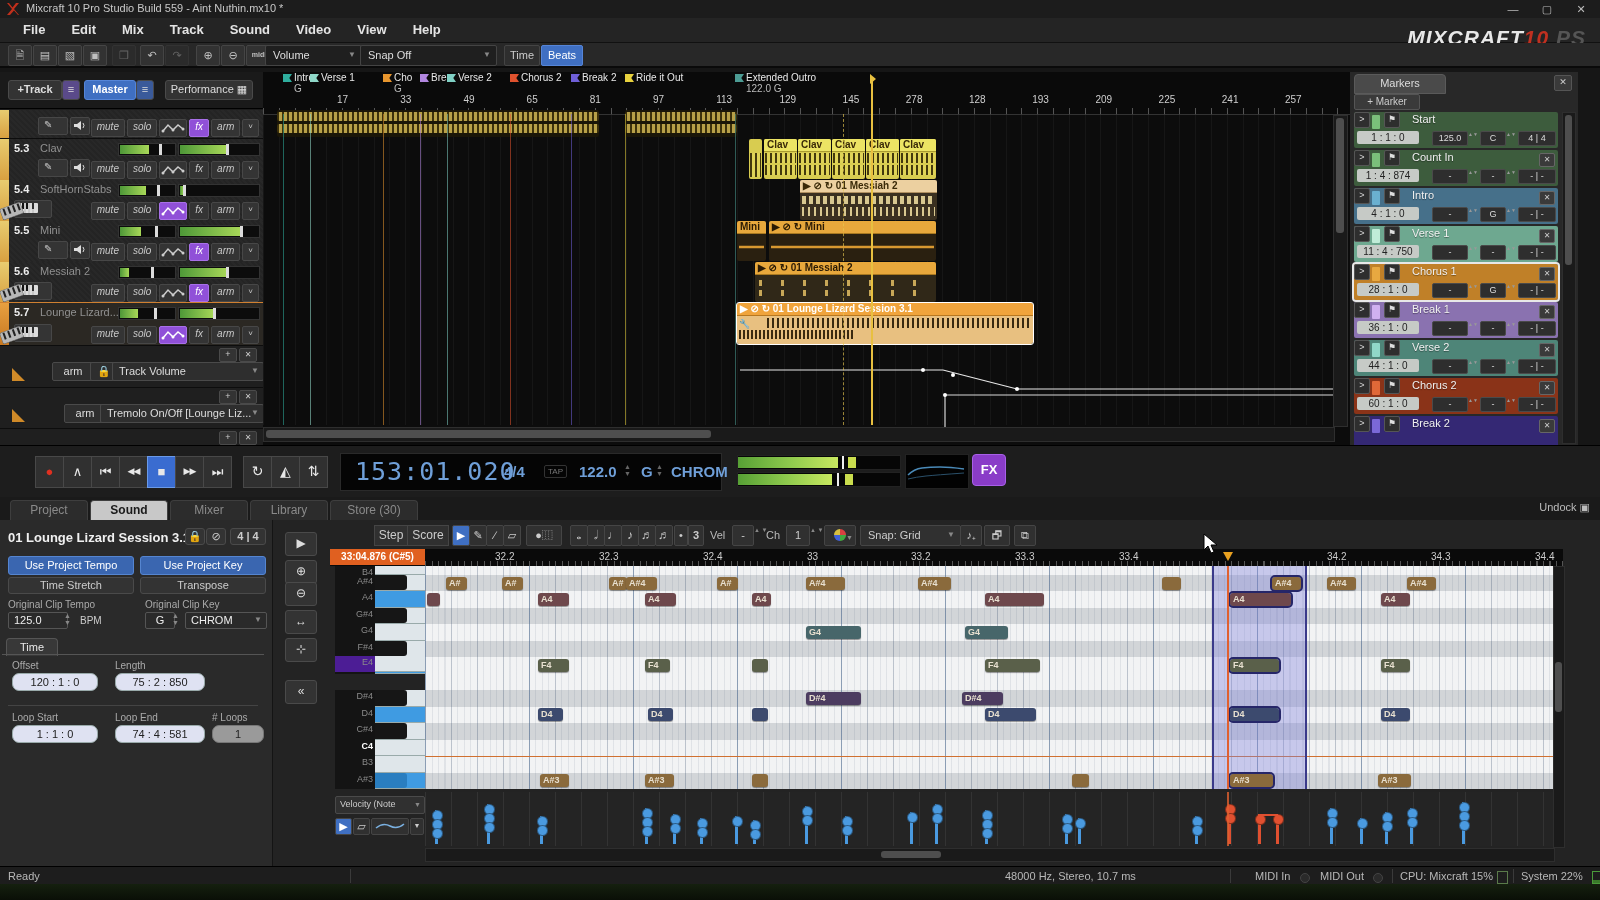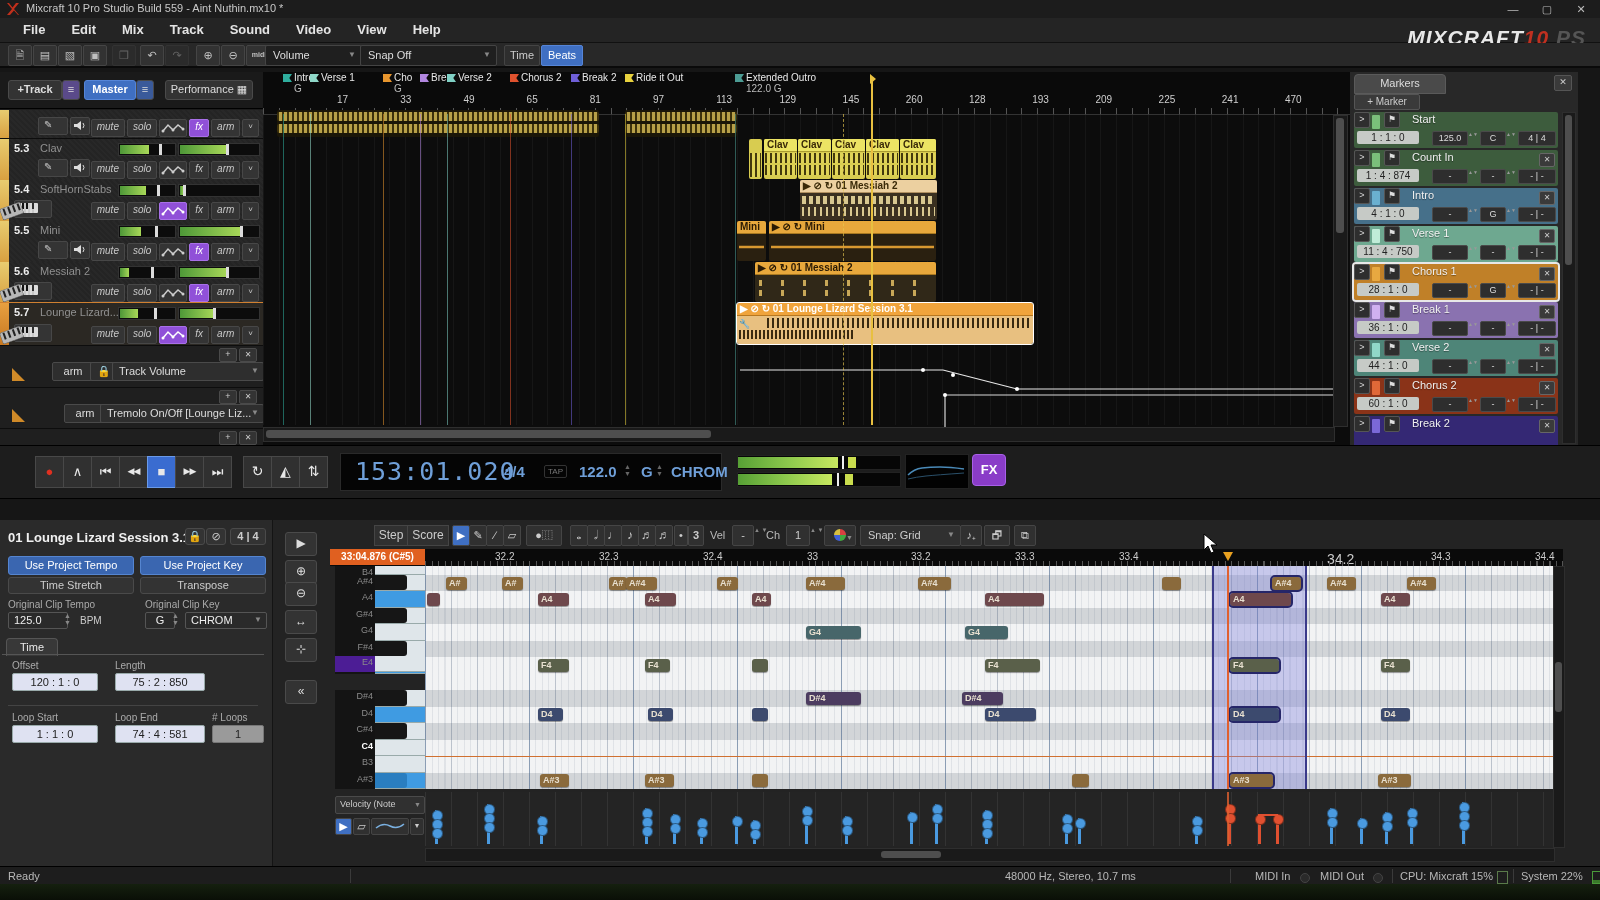--- a/index.html
+++ b/index.html
@@ -63,21 +63,21 @@
   .tabbar{position:absolute;left:0;top:497px;width:1600px;height:23px;background:#1a1a1a;border-bottom:1px solid #6a4a22;}
   .tab{position:absolute;top:3px;height:20px;background:#2c2c2c;border:1px solid #3e3e3e;border-bottom:none;border-radius:4px 4px 0 0;color:#8a8a8a;font-size:12px;text-align:center;line-height:19px;}
   .tab.on{background:#c8c8c8;color:#1a1a1a;font-weight:bold;}
   
   .bottom{position:absolute;left:0;top:520px;width:1600px;height:346px;background:#232323;}
   .props{position:absolute;left:0;top:0;width:272px;height:346px;background:#2a2a2a;border-right:1px solid #141414;}
   .bluebtn{position:absolute;height:17px;background:#3a66b0;border:1px solid #5585d0;border-radius:3px;color:#fff;font-size:11px;text-align:center;line-height:16px;}
   .drkbtn{position:absolute;height:15px;background:#333;border:1px solid #4a4a4a;border-radius:3px;color:#ccc;font-size:11px;text-align:center;line-height:14px;}
   .plbl{position:absolute;font-size:10px;color:#aaa;}
   .pfield{position:absolute;height:15px;background:#2a2a2a;border:1px solid #555;border-radius:2px;color:#eee;font-size:11px;line-height:14px;padding:0 5px;}
-  .timefield{position:absolute;height:16px;background:#dfe2f2;border:1px solid #9aa;border-radius:2px;color:#222;font-size:11px;text-align:center;line-height:16px;}
+  .timefield{position:absolute;height:16px;background:#dfe2f2;border:1px solid #9aa;border-radius:7px;color:#222;font-size:11px;text-align:center;line-height:16px;}
   .vtool{position:absolute;left:285px;width:30px;height:22px;background:#333;border:1px solid #4a4a4a;border-radius:3px;color:#ddd;font-size:12px;text-align:center;line-height:21px;}
   
   .editor{position:absolute;left:330px;top:0;width:1243px;height:346px;}
   .prtab{position:absolute;top:5px;height:19px;background:#303030;border:1px solid #454545;color:#ccc;font-size:12px;text-align:center;line-height:18px;}
   .prtab.on{background:#3f6fc2;color:#fff;}
   .prbtn{position:absolute;top:5px;height:19px;background:#303030;border:1px solid #454545;border-radius:2px;color:#ccc;font-size:11px;text-align:center;line-height:18px;}
   .prbtn.on{background:#3f6fc2;color:#fff;}
   .keyrow{position:absolute;left:5px;width:90px;}
   .klbl{position:absolute;right:52px;top:1px;font-size:9px;color:#8a8a8a;}
   .note{position:absolute;height:13px;border-radius:3px;color:#e8e0d0;font-size:9px;font-weight:bold;line-height:13px;padding-left:3px;box-shadow:0 1px 1px rgba(0,0,0,.4);}
@@ -421,27 +421,27 @@
     <div id="tl" style="position:absolute;left:0;top:0;width:1087px;height:42px;background:#0a0a0a;border-bottom:1px solid #333;">
         <div class="ruler-num" style="left: 74px;">17</div>
         <div class="ruler-num" style="left: 137.2px;">33</div>
         <div class="ruler-num" style="left: 200.4px;">49</div>
         <div class="ruler-num" style="left: 263.6px;">65</div>
         <div class="ruler-num" style="left: 326.8px;">81</div>
         <div class="ruler-num" style="left: 390px;">97</div>
         <div class="ruler-num" style="left: 453.2px;">113</div>
         <div class="ruler-num" style="left: 516.4px;">129</div>
         <div class="ruler-num" style="left: 579.6px;">145</div>
-        <div class="ruler-num" style="left: 642.8px;">260</div>
+        <div class="ruler-num" style="left: 642.8px;">278</div>
         <div class="ruler-num" style="left: 706px;">128</div>
         <div class="ruler-num" style="left: 769.2px;">193</div>
         <div class="ruler-num" style="left: 832.4px;">209</div>
         <div class="ruler-num" style="left: 895.6px;">225</div>
         <div class="ruler-num" style="left: 958.8px;">241</div>
-        <div class="ruler-num" style="left: 1022px;">470</div>
+        <div class="ruler-num" style="left: 1022px;">257</div>
         <div style="position: absolute; left: 0px; bottom: 0px; width: 1087px; height: 6px; background: repeating-linear-gradient(90deg, rgb(85, 85, 85) 0px, rgb(85, 85, 85) 1px, transparent 1px, transparent 15.8px);"></div>
         <div style="position: absolute; left: 20px; top: 2px;">
           <div style="position: absolute; left: 0px; top: 0px; width: 9px; height: 8px; background: rgb(47, 174, 158); clip-path: polygon(0px 0px, 100% 0px, 70% 50%, 100% 100%, 0px 100%);"></div>
           <div class="flaglbl" style="left: 11px; top: -2px;">Intro</div>
           <div class="flaglbl" style="left: 11px; top: 9px; color: rgb(187, 187, 187);">G</div>
         </div>
         <div style="position: absolute; left: 47px; top: 2px;">
           <div style="position: absolute; left: 0px; top: 0px; width: 9px; height: 8px; background: rgb(143, 216, 200); clip-path: polygon(0px 0px, 100% 0px, 70% 50%, 100% 100%, 0px 100%);"></div>
           <div class="flaglbl" style="left: 11px; top: -2px;">Verse 1</div>
         </div>
@@ -736,20 +736,30 @@
       </div>
     <div style="position:absolute;left:905px;top:8px;width:62px;height:33px;background:#020202;border:1px solid #222;">
       <svg width="62" height="33">
           <path d="M2 20 Q 8 14 16 13 T 34 12 T 58 14" stroke="#4a8ab8" fill="none" stroke-width="1.5"></path>
           <path d="M2 24 Q 10 22 20 21 T 58 18" stroke="#2a506a" fill="none" stroke-width="1"></path>
         </svg>
     </div>
     <div style="position:absolute;left:972px;top:8px;width:32px;height:30px;background:#8a3cc8;border:1px solid #a860e8;border-radius:4px;color:#fff;font-weight:bold;font-size:13px;text-align:center;line-height:29px;">FX</div>
   </div>
 
+  <div class="tabbar">
+    <div id="tabs">
+        <div class="tab" style="left: 10px; width: 76px;">Project</div>
+        <div class="tab on" style="left: 90px; width: 76px;">Sound</div>
+        <div class="tab" style="left: 170px; width: 76px;">Mixer</div>
+        <div class="tab" style="left: 250px; width: 76px;">Library</div>
+        <div class="tab" style="left: 330px; width: 86px;">Store (30)</div>
+      </div>
+    <div style="position:absolute;right:10px;top:4px;font-size:11px;color:#bbb;"><span>Undock</span> ▣</div>
+  </div>
 
   <div class="bottom">
     <div class="props">
       <div style="position:absolute;left:8px;top:10px;font-size:13px;font-weight:bold;color:#f0f0f0;">01 Lounge Lizard Session 3.1</div>
       <div class="drkbtn" style="left:185px;top:8px;width:18px;">🔒</div>
       <div class="drkbtn" style="left:206px;top:8px;width:18px;">⊘</div>
       <div class="drkbtn" style="left:230px;top:8px;width:34px;font-weight:bold;">4 | 4</div>
       <div class="bluebtn" style="left:8px;top:36px;width:124px;">Use Project Tempo</div>
       <div class="bluebtn" style="left:140px;top:36px;width:124px;">Use Project Key</div>
       <div class="drkbtn" style="left:8px;top:57px;width:124px;">Time Stretch</div>
@@ -820,21 +830,21 @@
         </div>
       <div id="pr-ruler" style="position:absolute;left:0;top:29px;width:1233px;height:17px;background:#0a0a0a;border-bottom:1px solid #222;">
           <div style="position: absolute; left: 0px; top: 0px; width: 95px; height: 16px; background: rgb(224, 96, 32); color: rgb(255, 255, 255); font-size: 10px; font-weight: bold; text-align: center; line-height: 16px;">33:04.876 (C#5)</div>
           <div style="position: absolute; left: 165px; top: 2px; font-size: 10px; color: rgb(204, 204, 204);">32.2</div>
           <div style="position: absolute; left: 269px; top: 2px; font-size: 10px; color: rgb(204, 204, 204);">32.3</div>
           <div style="position: absolute; left: 373px; top: 2px; font-size: 10px; color: rgb(204, 204, 204);">32.4</div>
           <div style="position: absolute; left: 477px; top: 2px; font-size: 10px; color: rgb(204, 204, 204);">33</div>
           <div style="position: absolute; left: 581px; top: 2px; font-size: 10px; color: rgb(204, 204, 204);">33.2</div>
           <div style="position: absolute; left: 685px; top: 2px; font-size: 10px; color: rgb(204, 204, 204);">33.3</div>
           <div style="position: absolute; left: 789px; top: 2px; font-size: 10px; color: rgb(204, 204, 204);">33.4</div>
-          <div style="position: absolute; left: 997px; top: 2px; font-size: 14px; color: rgb(204, 204, 204); text-align: right;">34.2</div>
+          <div style="position: absolute; left: 997px; top: 2px; font-size: 10px; color: rgb(204, 204, 204); text-align: right;">34.2</div>
           <div style="position: absolute; left: 1101px; top: 2px; font-size: 10px; color: rgb(204, 204, 204);">34.3</div>
           <div style="position: absolute; left: 1205px; top: 2px; font-size: 10px; color: rgb(204, 204, 204);">34.4</div>
           <div style="position: absolute; left: 95px; bottom: 0px; right: 0px; height: 5px; background: repeating-linear-gradient(90deg, rgb(85, 85, 85) 0px, rgb(85, 85, 85) 1px, transparent 1px, transparent 6.5px);"></div>
           <div style="position: absolute; left: 893px; top: 3px; width: 0px; height: 0px; border-left: 5px solid transparent; border-right: 5px solid transparent; border-top: 9px solid rgb(232, 160, 32);"></div>
         </div>
       <div id="pr-keys"></div>
       <div id="pr-grid" style="position:absolute;left:95px;top:46px;width:1128px;height:223px;overflow:hidden;background:#e8eaec;">
           <div style="position: absolute; left: 0px; top: 0px; width: 1128px; height: 9px; background: rgb(242, 243, 244); border-bottom: 1px solid rgb(226, 228, 230);"></div>
           <div style="position: absolute; left: 0px; top: 9px; width: 1128px; height: 16.46px; background: rgb(210, 213, 216); border-bottom: 1px solid rgb(192, 196, 200);"></div>
           <div style="position: absolute; left: 0px; top: 25.46px; width: 1128px; height: 16.46px; background: rgb(242, 243, 244); border-bottom: 1px solid rgb(226, 228, 230);"></div>

